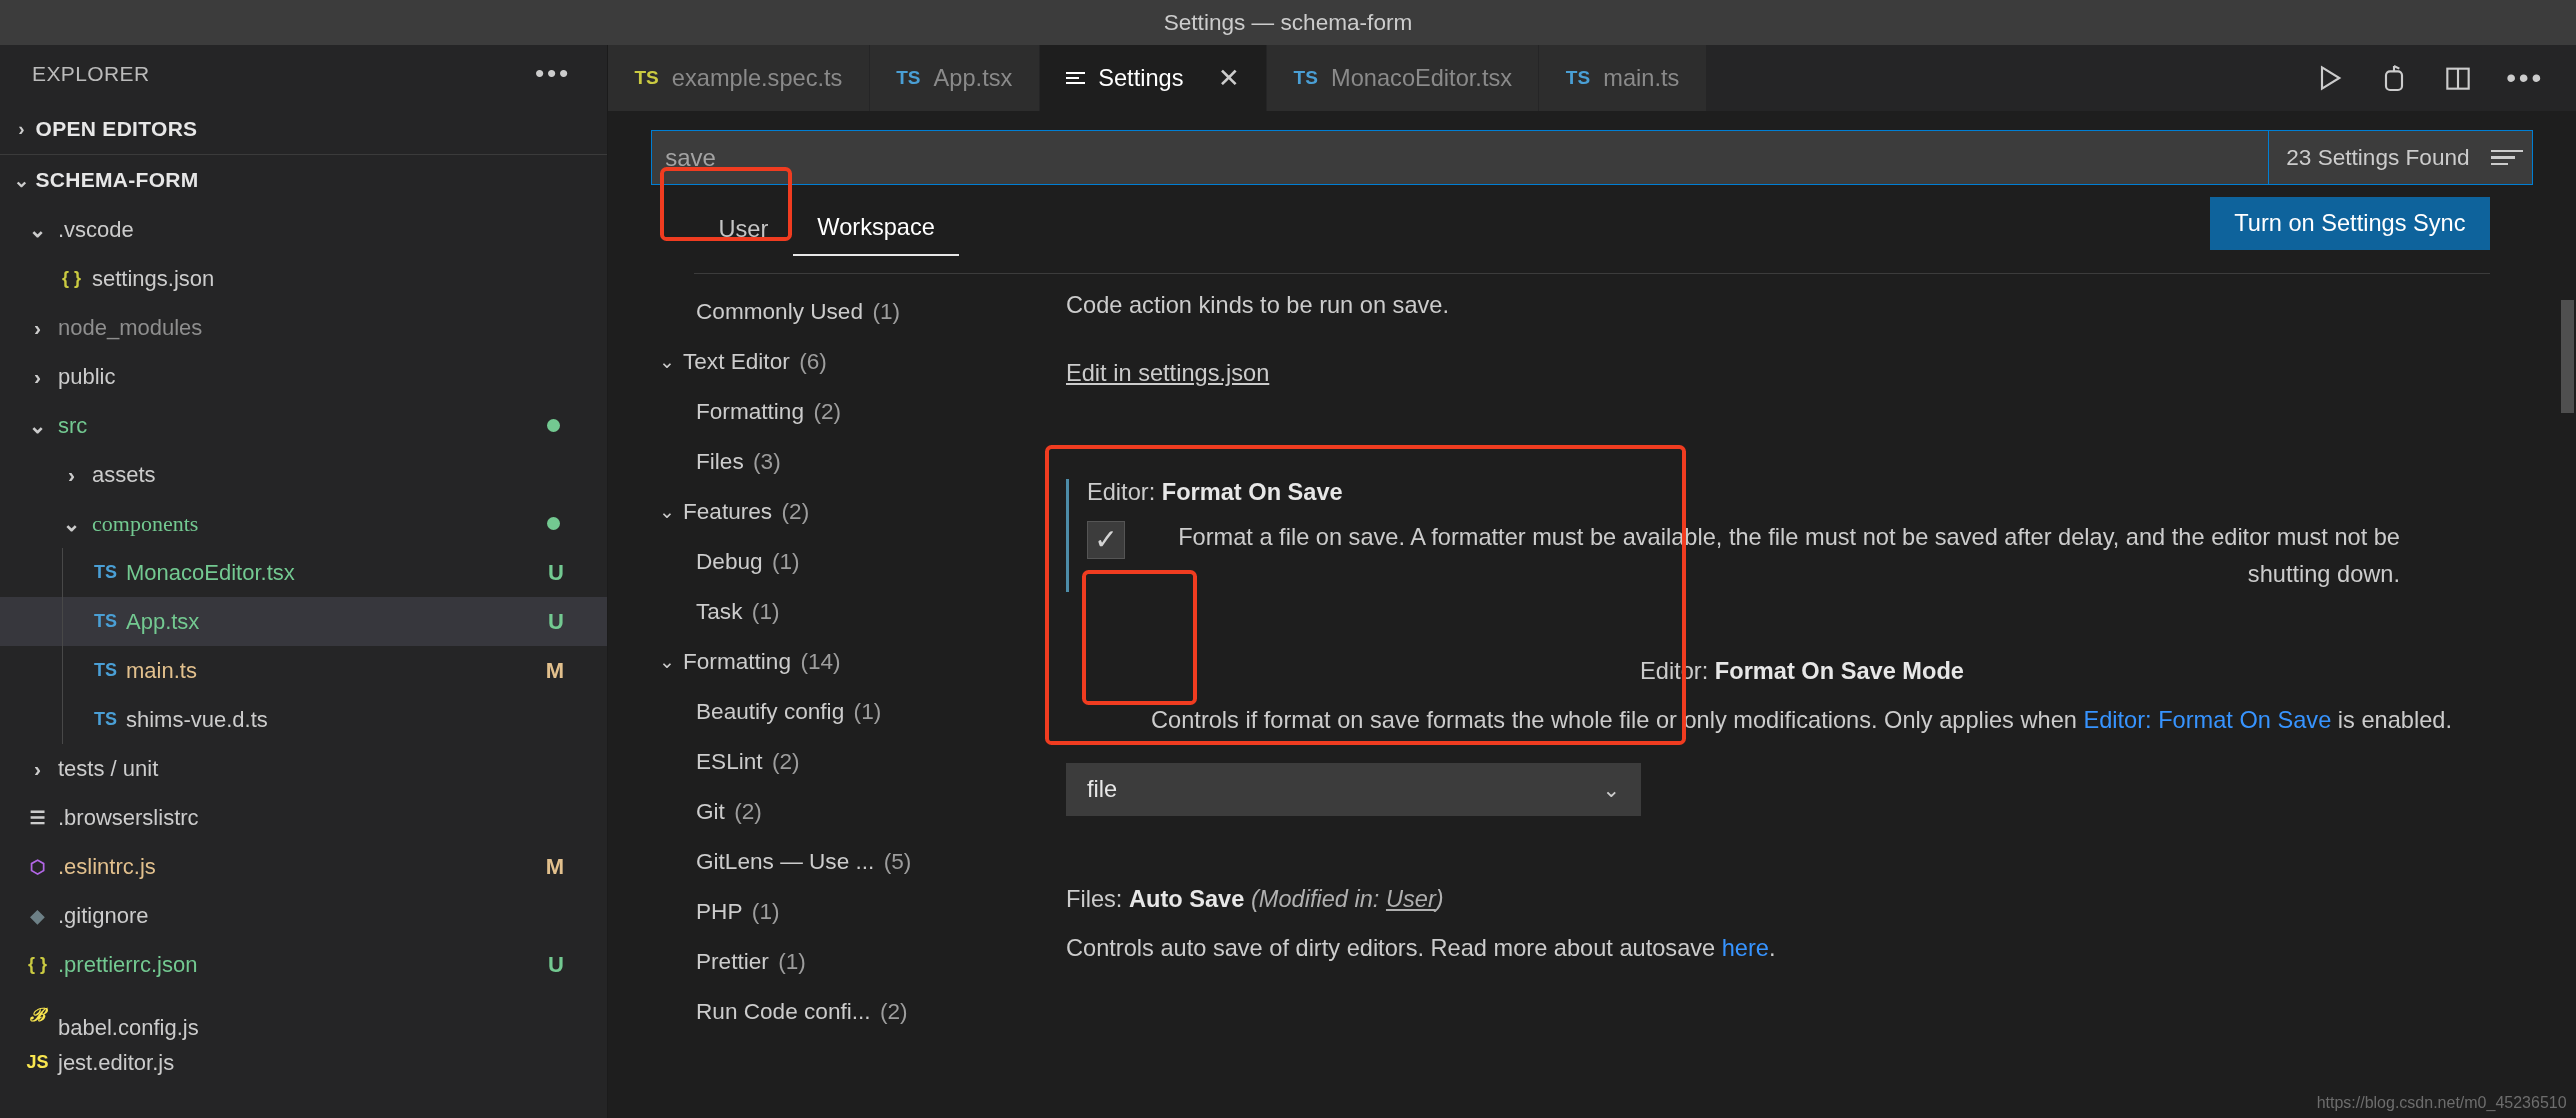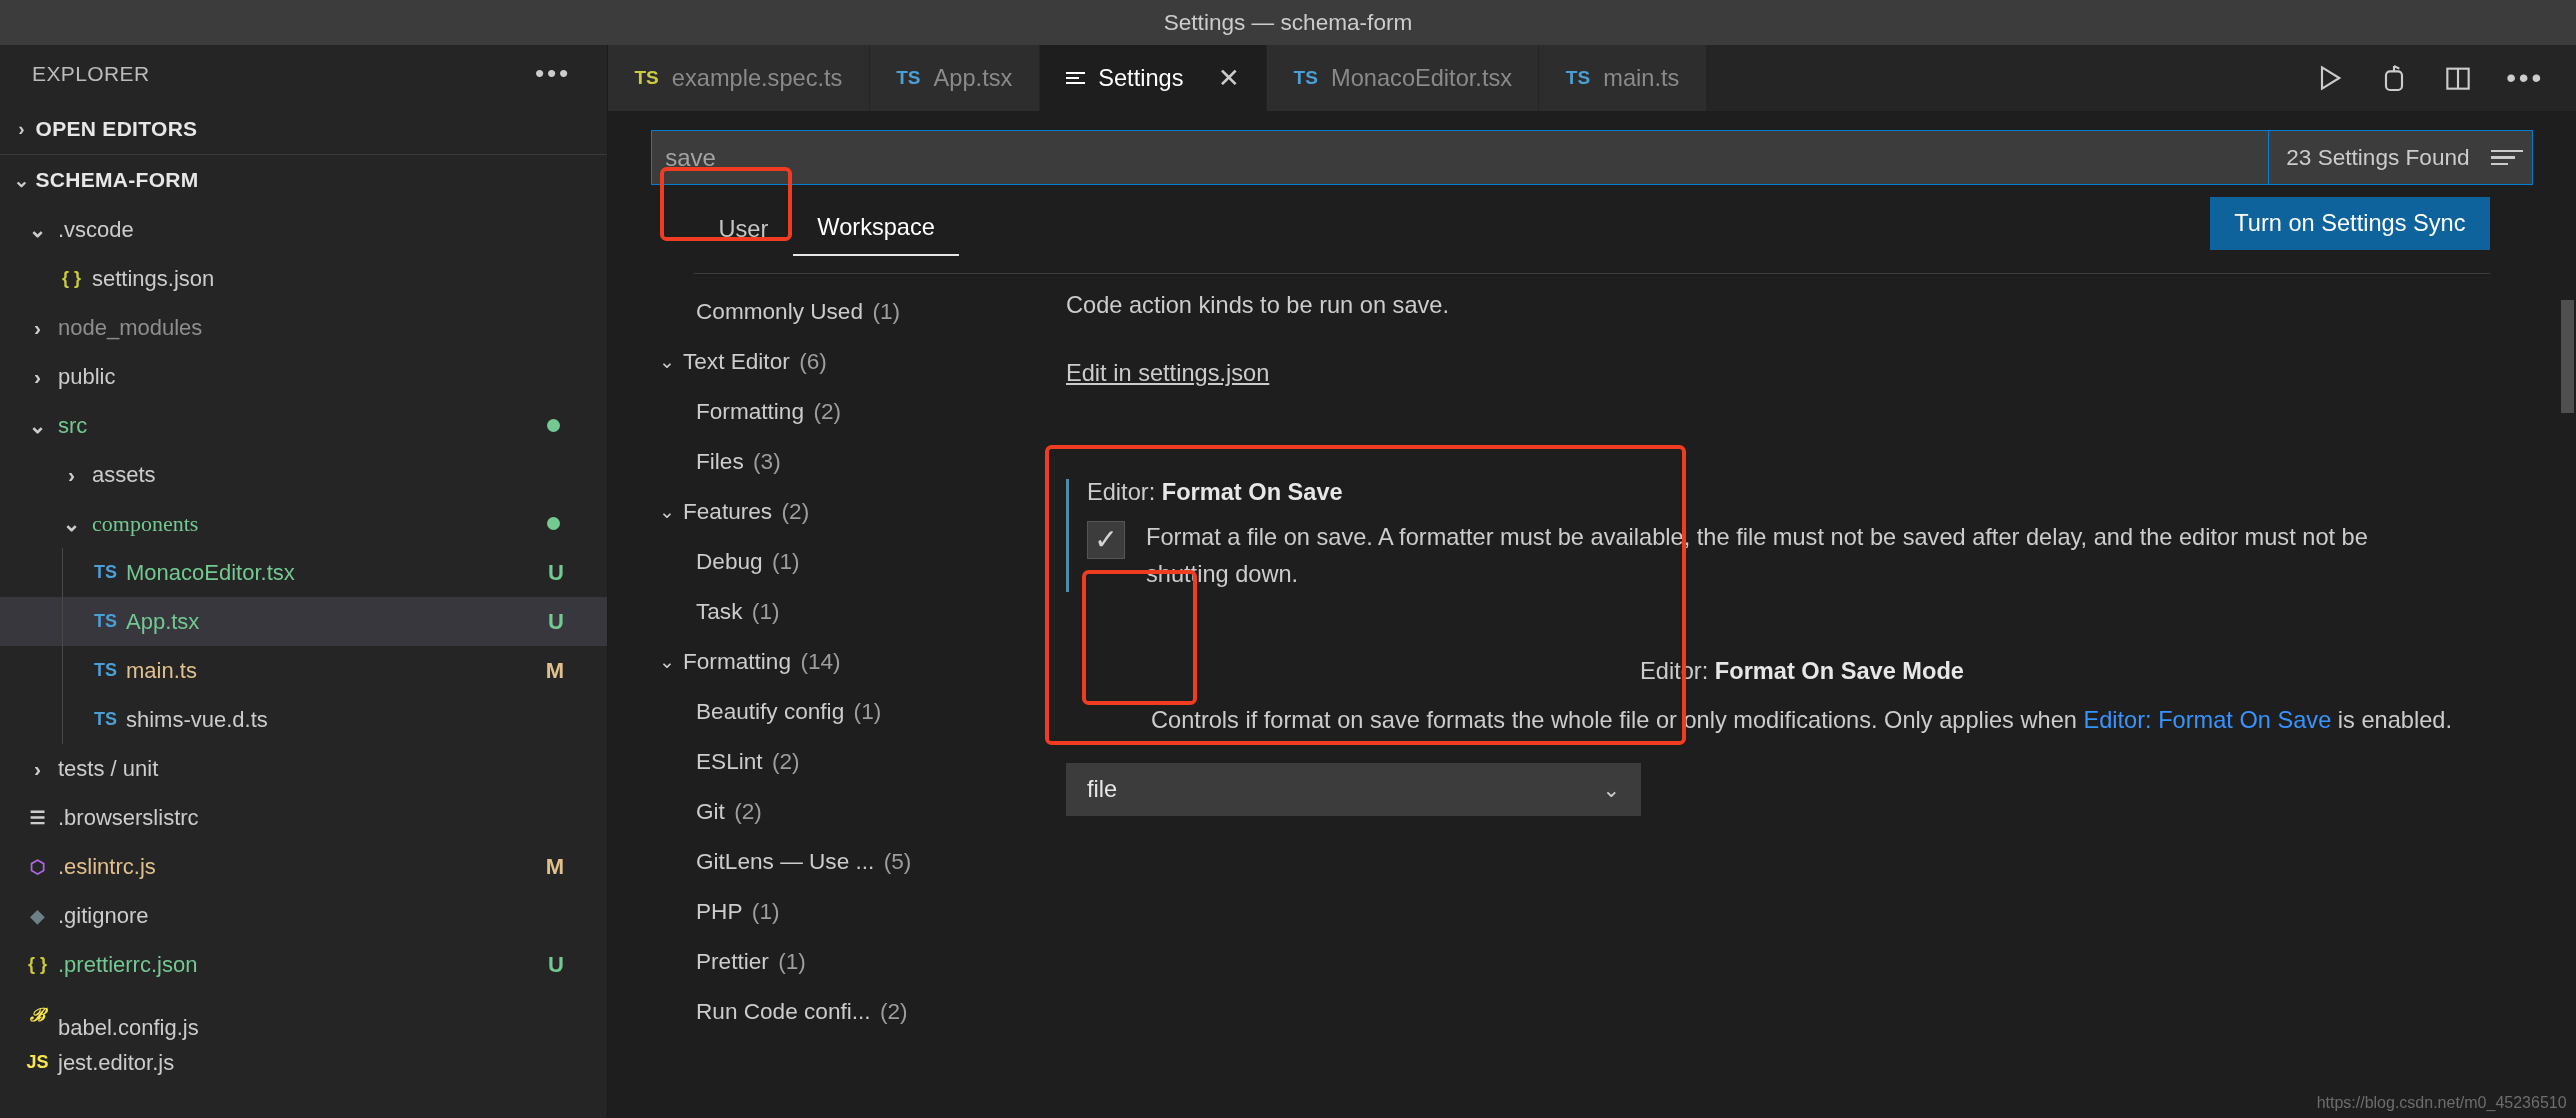--- a/index.html
+++ b/index.html
@@ -472,38 +472,50 @@
             <div class="c-desc c-link-u" style="margin-bottom:87px;">Edit in settings.json</div>
 
             <div class="setting-block focused" style="margin-left:21px;">
               <span class="focus-bar"></span>
               <div class="setting-title">
                 <span>Editor:</span>
                 <b>Format On Save</b>
               </div>
               <div class="checkbox-row">
                 <span class="checkbox">✓</span>
-                <span class="c-desc" style="max-width:1254px;">Format a file on save. A formatter must be available, the file must not be saved after delay, and the editor must not be shutting down.</span>
+                <span class="c-desc" style="max-width:1254px;text-align:right;">Format a file on save. A formatter must be available, the file must not be saved after delay, and the editor must not be shutting down.</span>
               </div>
             </div>
 
             <div class="setting-block" style="margin-top:66px;text-align:center;">
               <div class="setting-title">
                 <span>Editor:</span>
                 <b>Format On Save Mode</b>
               </div>
               <div class="c-desc" style="margin-top:17px;max-width:1471px;">
                 <span>Controls if format on save formats the whole file or only modifications. Only applies when </span><span class="c-link">Editor: Format On Save</span><span> is enabled.</span>
               </div>
               <div class="select">
                 <span>file</span>
                 <span class="chev">⌄</span>
               </div>
             </div>
 
+            <div class="setting-block" style="margin-top:70px;">
+              <div class="setting-title">
+                <span>Files:</span>
+                <b>Auto Save</b>
+                <span class="modified">
+                  <span>(Modified in: </span><u>User</u><span>)</span>
+                </span>
+              </div>
+              <div class="c-desc" style="margin-top:17px;">
+                <span>Controls auto save of dirty editors. Read more about autosave </span><span class="c-link">here</span><span>.</span>
+              </div>
+            </div>
 
           </div>
         </div>
 
         <div class="scroll-sliver"></div>
         <div class="watermark">https://blog.csdn.net/m0_45236510</div>
       </div>
     </div>
   </div>
 

